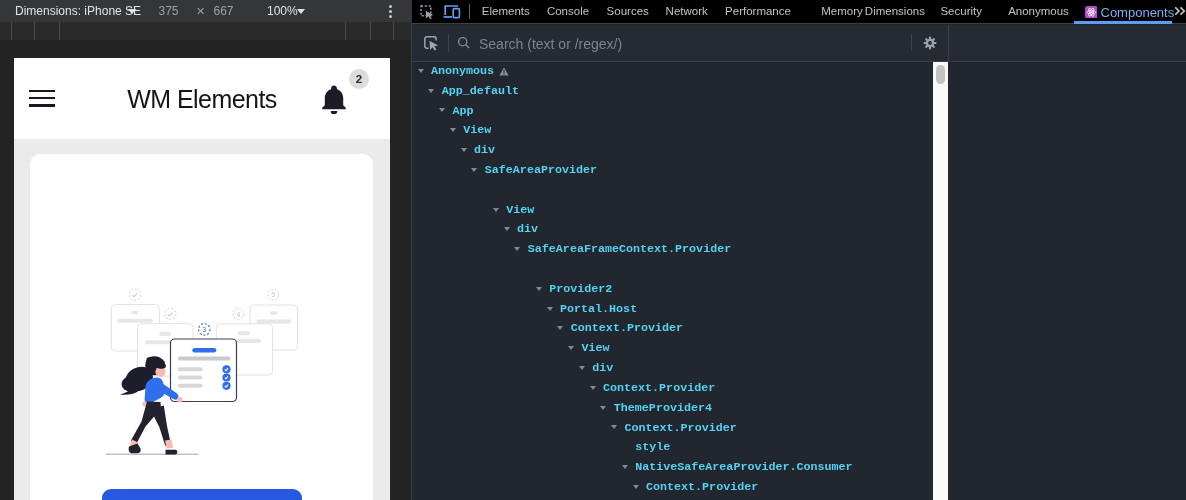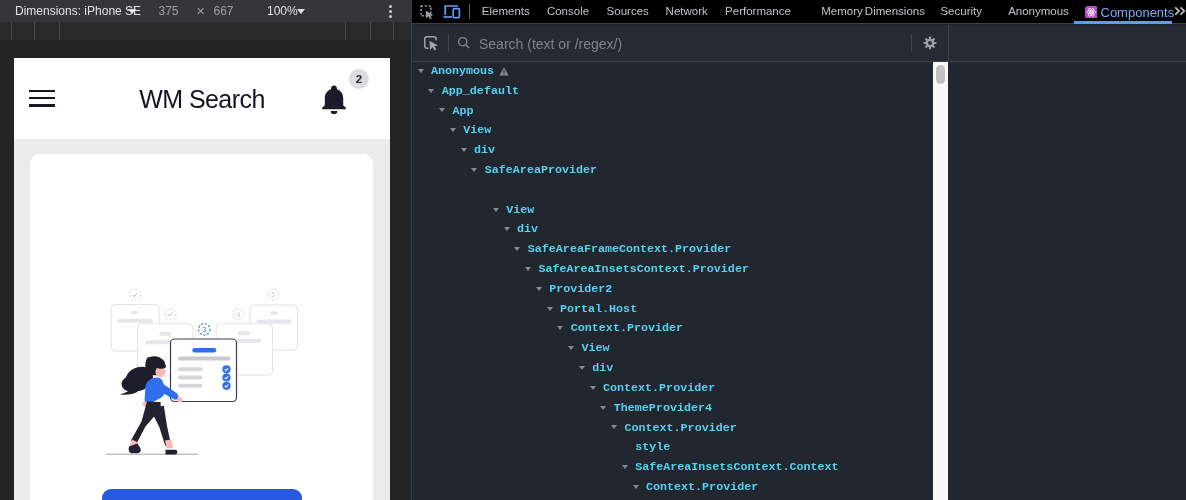--- a/index.html
+++ b/index.html
@@ -178,21 +178,21 @@
       <path d="M79.5 164.8 L89 164.8 Q91.6 165 91.3 167.2 Q91.3 169.6 88 169.6 L79.5 169.6 Z" fill="#23232f"></path>
 
     </svg>
     <div id="btn"></div>
     <div id="phead">
       <div id="burger">
           <i></i>
           <i></i>
           <i></i>
         </div>
-      <div id="ptitle">WM Search</div>
+      <div id="ptitle">WM Elements</div>
       <svg class="abs" style="left:305.5px; top:26px" width="28" height="30" viewBox="0 0 28 30">
         <path d="M14 1.5 c1.6 0 2.9 1.2 2.9 2.8 l0 0.9 c3.9 1.2 6.3 4.6 6.3 8.9 l0 7.2 l2.6 2.4 l0 1.6 l-23.6 0 l0 -1.6 l2.6 -2.4 l0 -7.2 c0 -4.3 2.4 -7.7 6.3 -8.9 l0 -0.9 c0 -1.6 1.3 -2.8 2.9 -2.8 z" fill="#1c1c28"></path>
         <path d="M10.7 27 a3.3 3.3 0 0 0 6.6 0 z" fill="#1c1c28"></path>
       </svg>
       <div id="badge">2</div>
     </div>
   </div>
 
   <div id="rpane">
     <div id="tabbar">
@@ -297,24 +297,20 @@
           <span class="nm" style="left:94.2px">View</span>
         </div>
 <div class="row" style="top:158.1px">
           <span class="tri" style="left:91.5px"></span>
           <span class="nm" style="left:105.0px">div</span>
         </div>
 <div class="row" style="top:177.9px">
           <span class="tri" style="left:102.2px"></span>
           <span class="nm" style="left:115.8px">SafeAreaFrameContext.Provider</span>
         </div>
-<div class="row" style="top:197.7px">
-          <span class="tri" style="left:113.0px"></span>
-          <span class="nm" style="left:126.5px">SafeAreaInsetsContext.Provider</span>
-        </div>
 <div class="row" style="top:217.5px">
           <span class="tri" style="left:123.8px"></span>
           <span class="nm" style="left:137.2px">Provider2</span>
         </div>
 <div class="row" style="top:237.3px">
           <span class="tri" style="left:134.5px"></span>
           <span class="nm" style="left:148.0px">Portal.Host</span>
         </div>
 <div class="row" style="top:257.1px">
           <span class="tri" style="left:145.2px"></span>
@@ -338,21 +334,21 @@
         </div>
 <div class="row" style="top:356.2px">
           <span class="tri" style="left:199.0px"></span>
           <span class="nm" style="left:212.5px">Context.Provider</span>
         </div>
 <div class="row" style="top:376.0px">
           <span class="nm" style="left:223.2px">style</span>
         </div>
 <div class="row" style="top:395.8px">
           <span class="tri" style="left:209.8px"></span>
-          <span class="nm" style="left:223.2px">SafeAreaInsetsContext.Context</span>
+          <span class="nm" style="left:223.2px">NativeSafeAreaProvider.Consumer</span>
         </div>
 <div class="row" style="top:415.6px">
           <span class="tri" style="left:220.5px"></span>
           <span class="nm" style="left:234.0px">Context.Provider</span>
         </div>
     </div>
     <div id="sbar">
         <div id="sthumb"></div>
       </div>
   </div>

